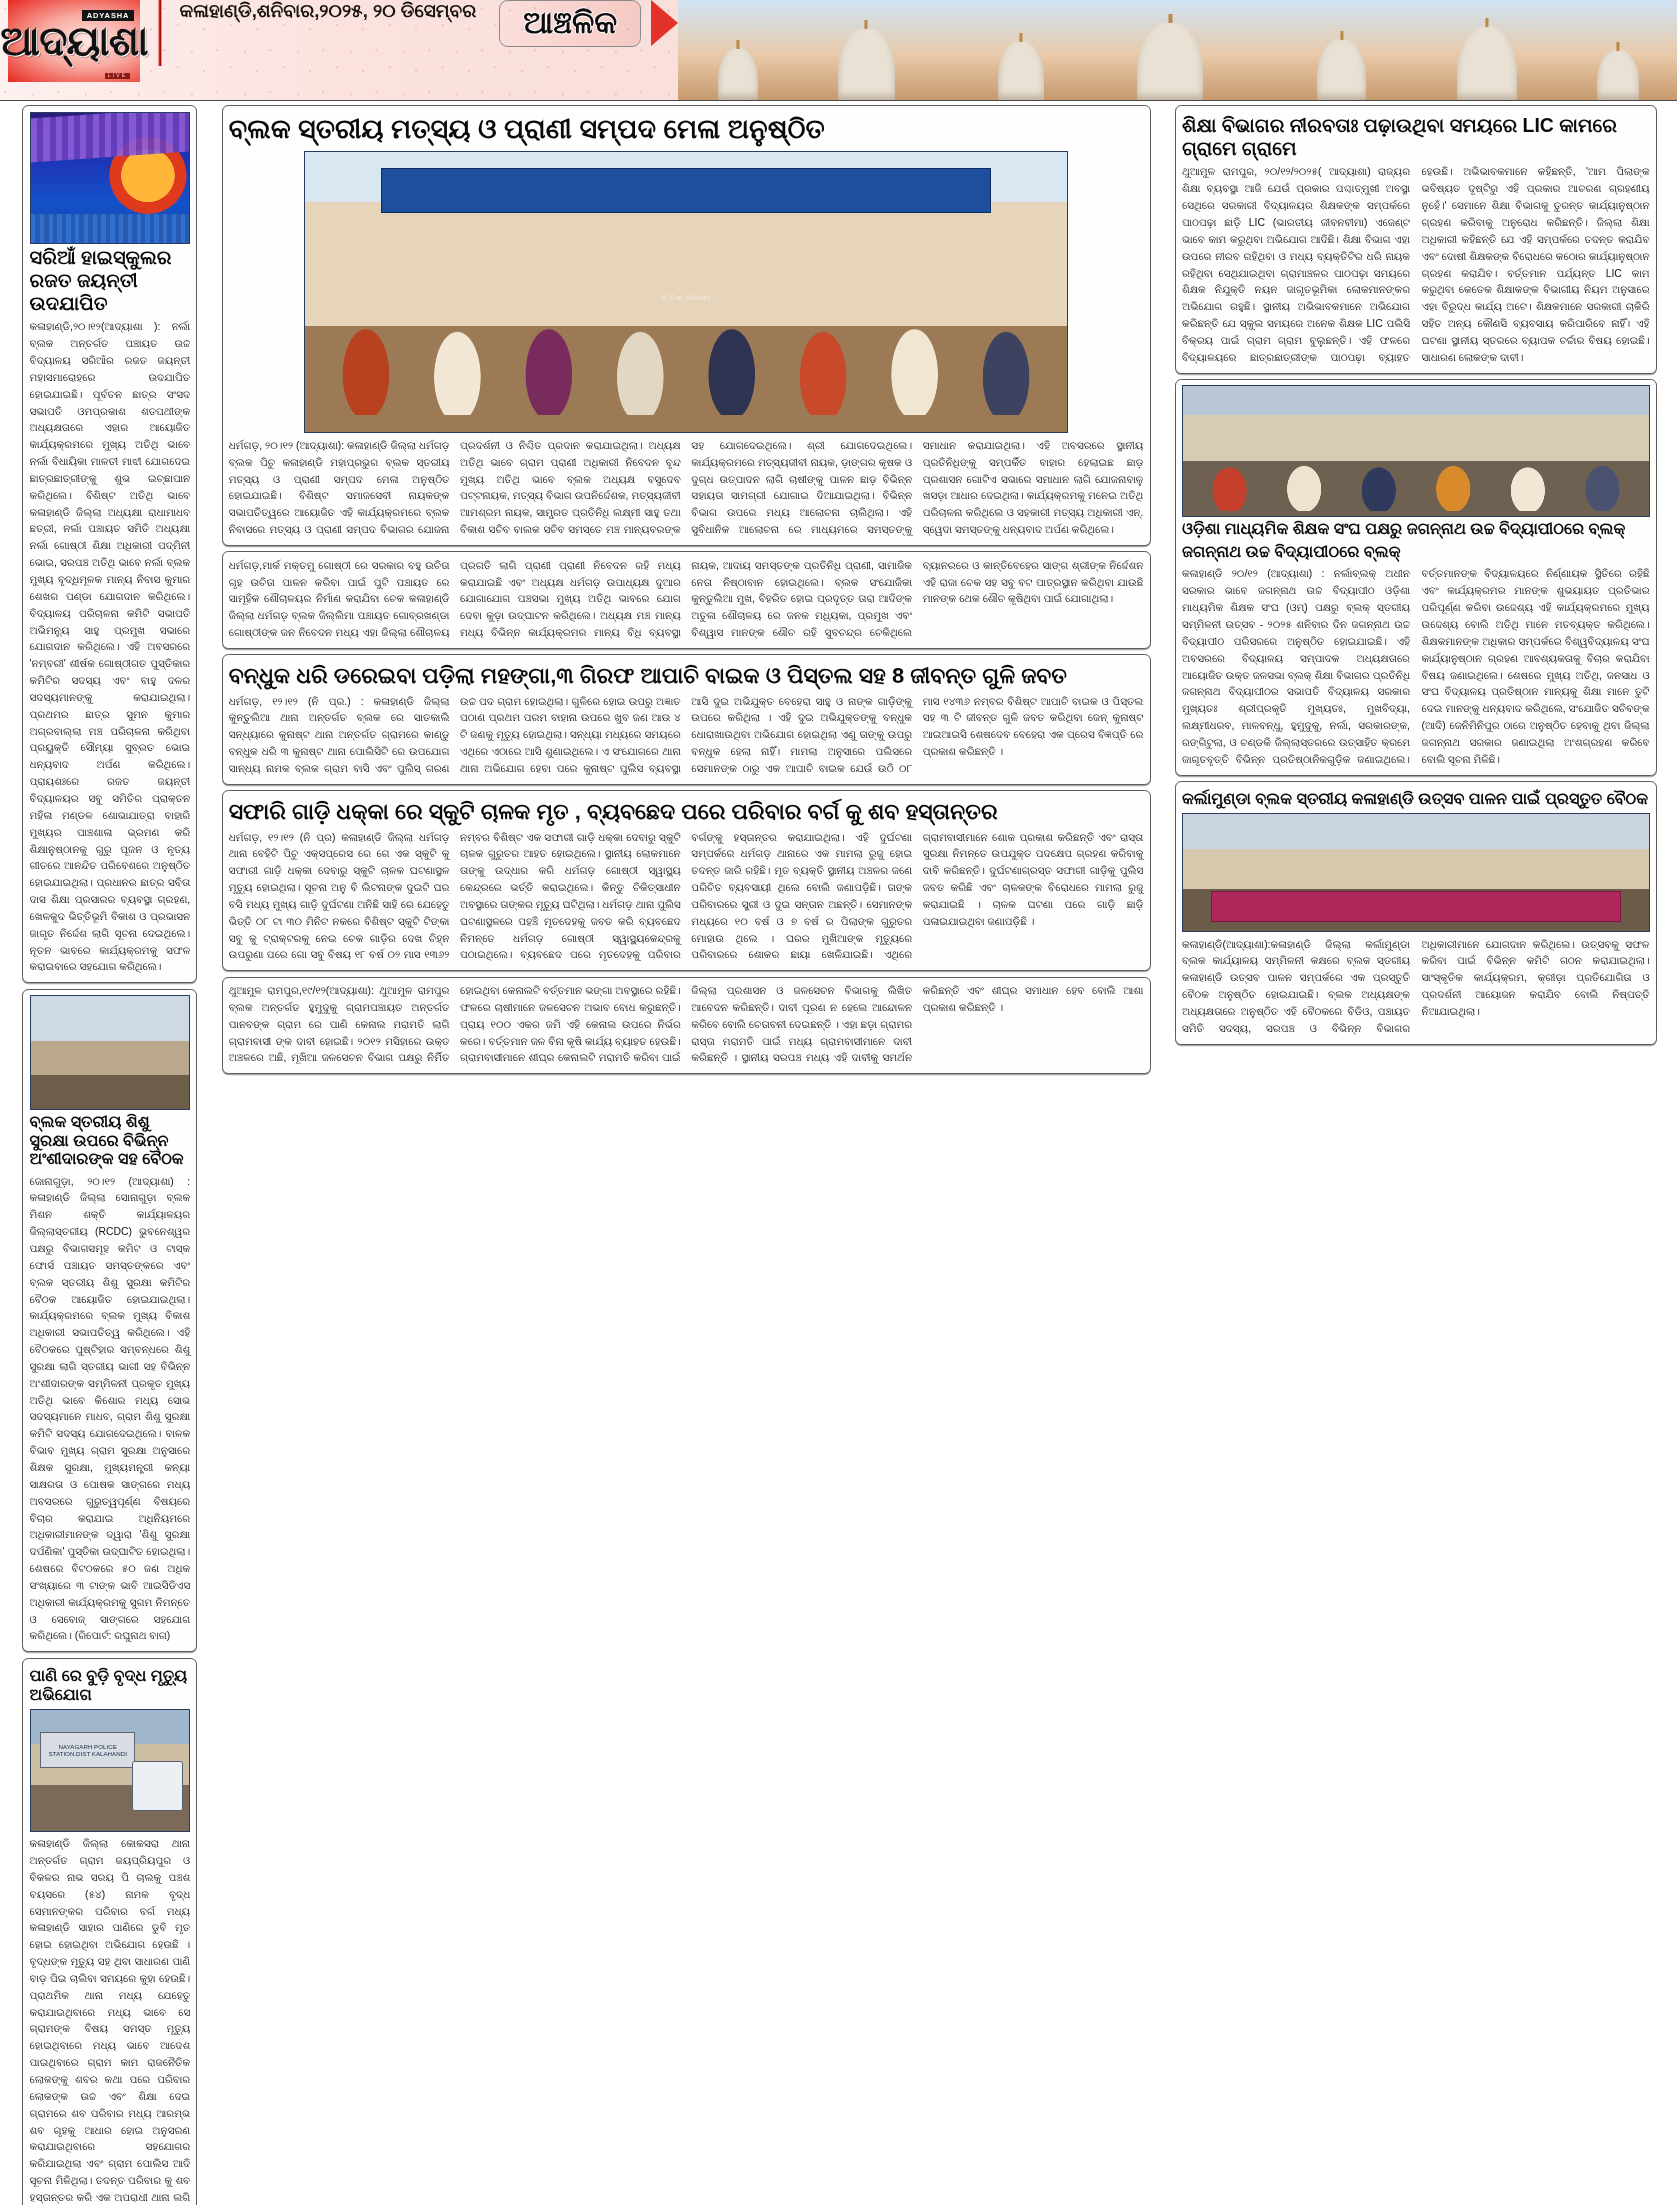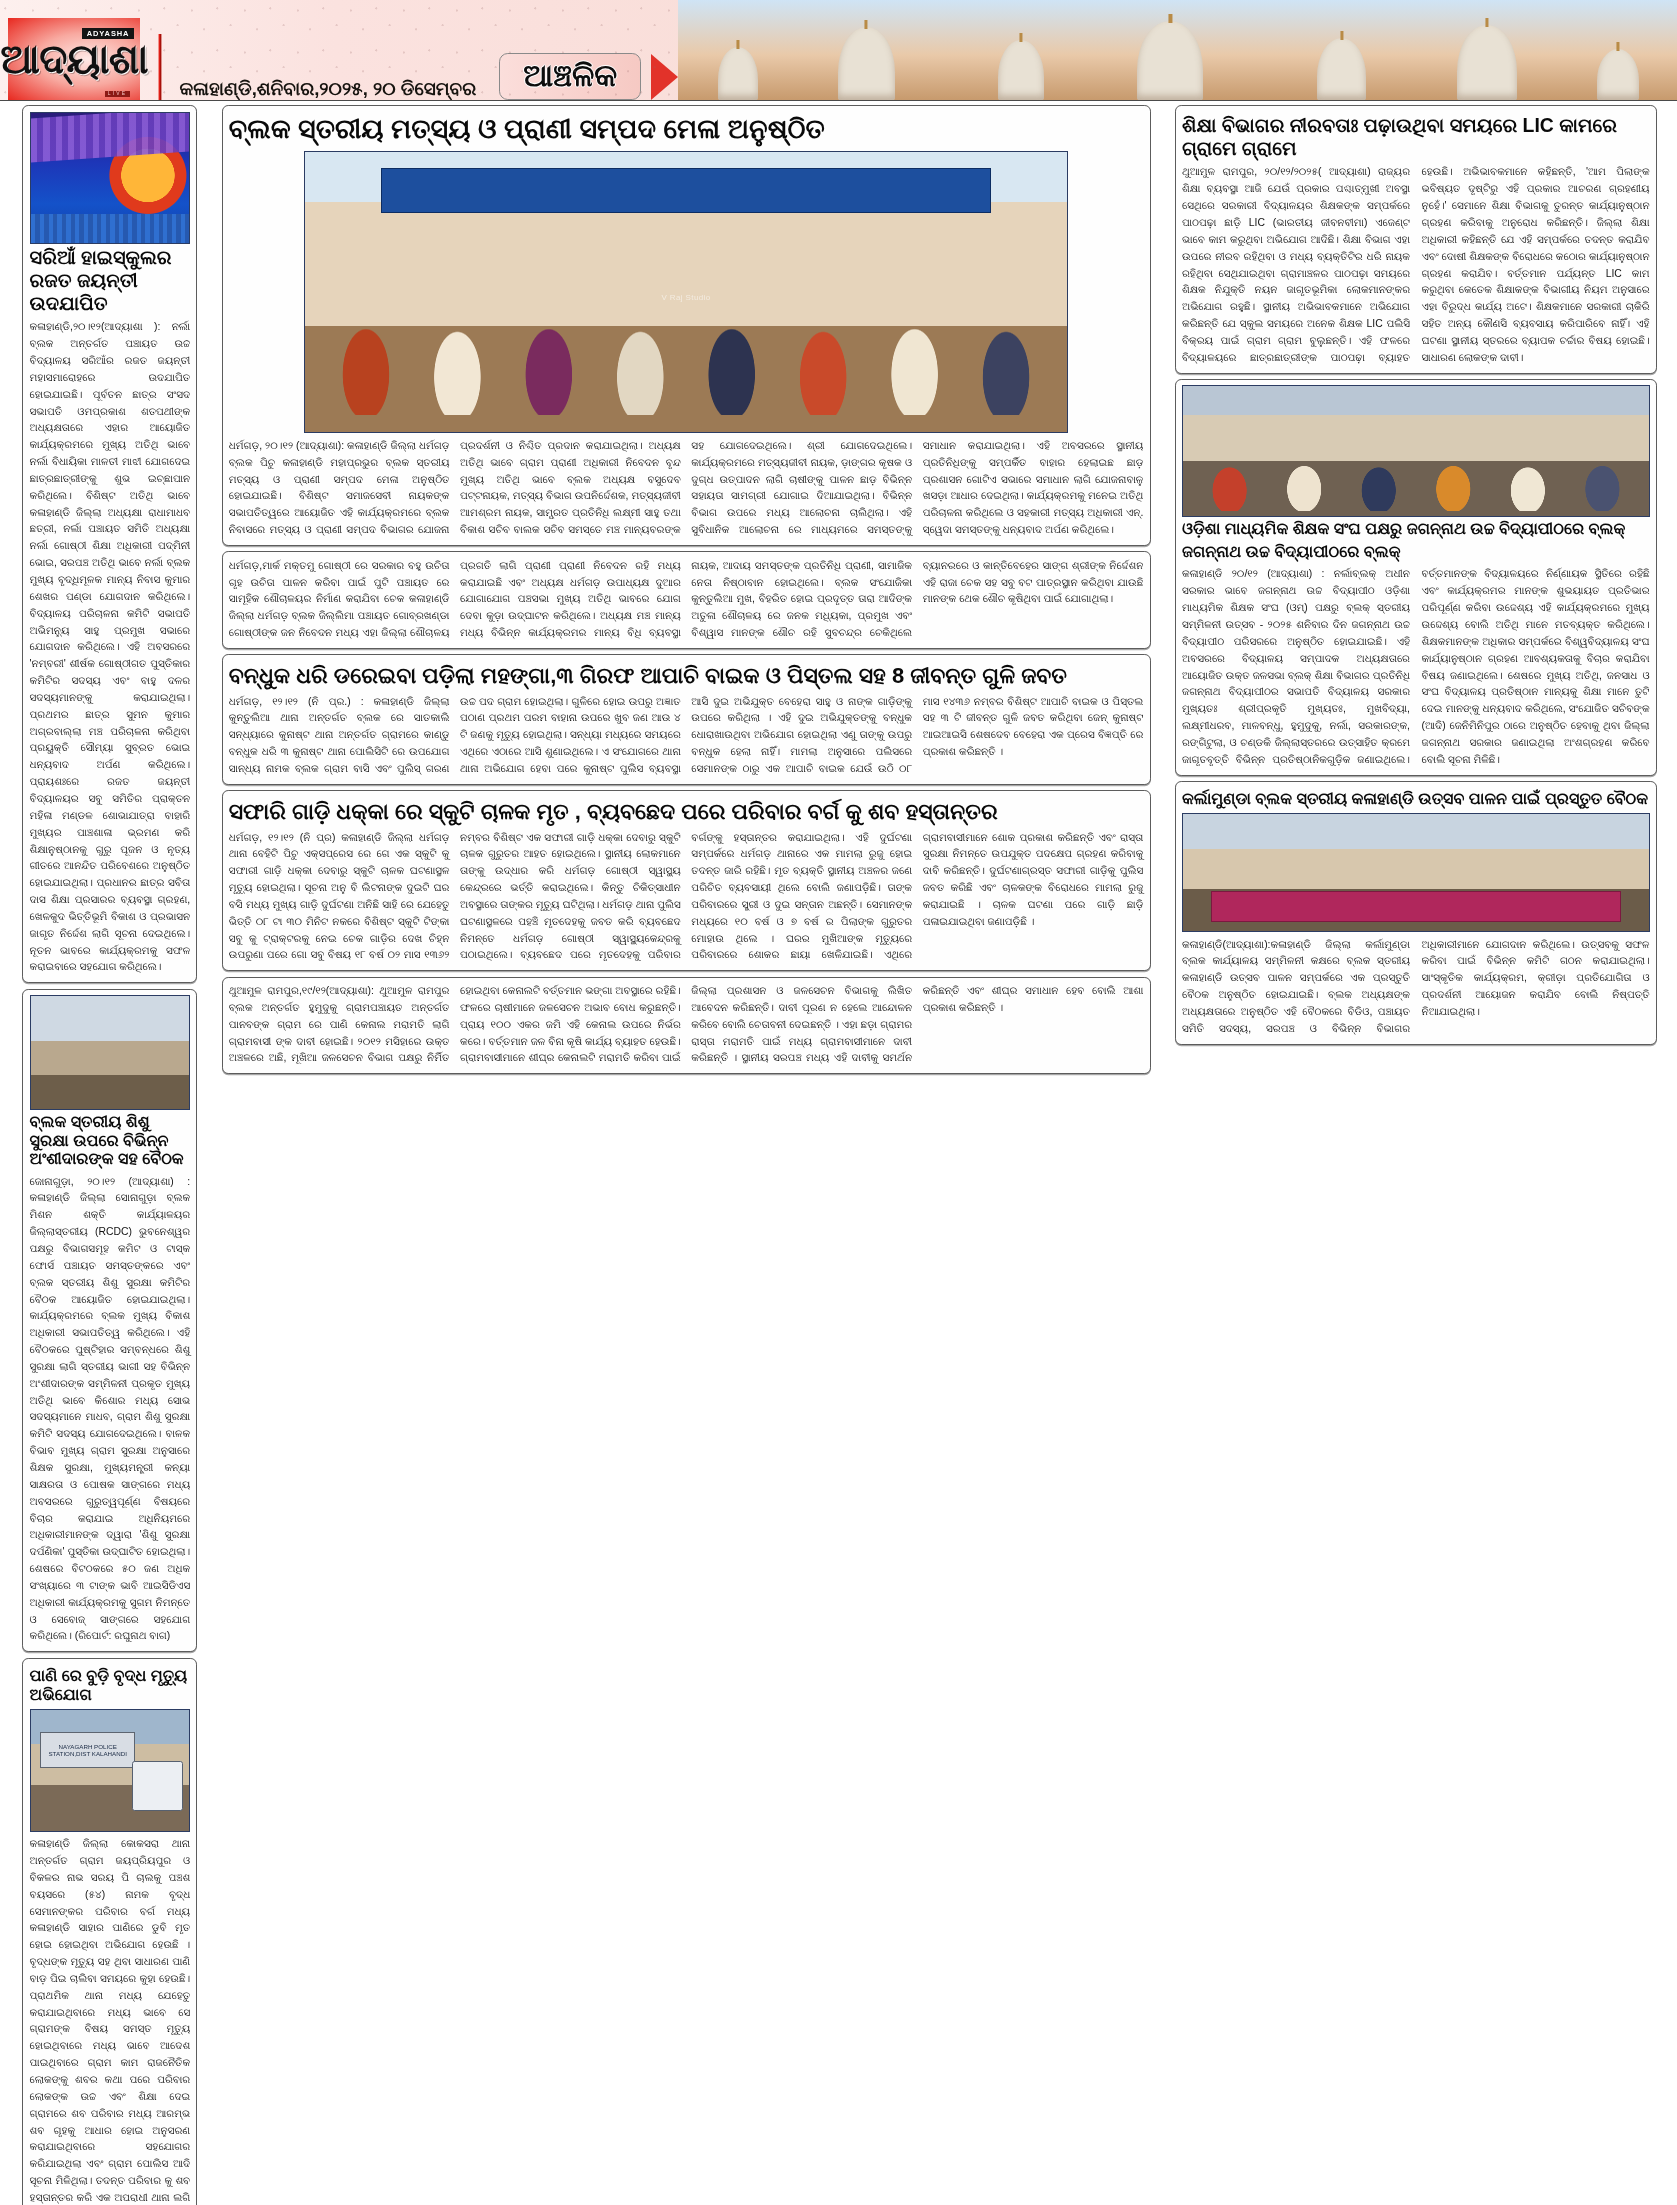--- a/index.html
+++ b/index.html
@@ -17,21 +17,21 @@
   }
 
   
   .masthead {
     position: relative;
     height: 101px;
     width: 100%;
     background: linear-gradient(90deg,#fdf0ee 0%, #fbe2df 20%, #f9ded9 45%, #f6d6d0 70%, #f3cdc6 100%);
     border-bottom: 1.3px solid #4a4a4a;
     display: flex;
-    align-items: flex-end;
+    align-items: flex-start;
     overflow: hidden;
   }
   .masthead .watermark-dots {
     position: absolute; inset: 0;
     background-image:
       radial-gradient(circle at 10% 20%, rgba(150,100,100,.22) 0.9px, transparent 1.3px),
       radial-gradient(circle at 35% 60%, rgba(150,100,100,.22) 0.9px, transparent 1.3px),
       radial-gradient(circle at 62% 25%, rgba(150,100,100,.22) 0.9px, transparent 1.3px),
       radial-gradient(circle at 85% 70%, rgba(150,100,100,.22) 0.9px, transparent 1.3px);
     background-size: 53px 42px;

